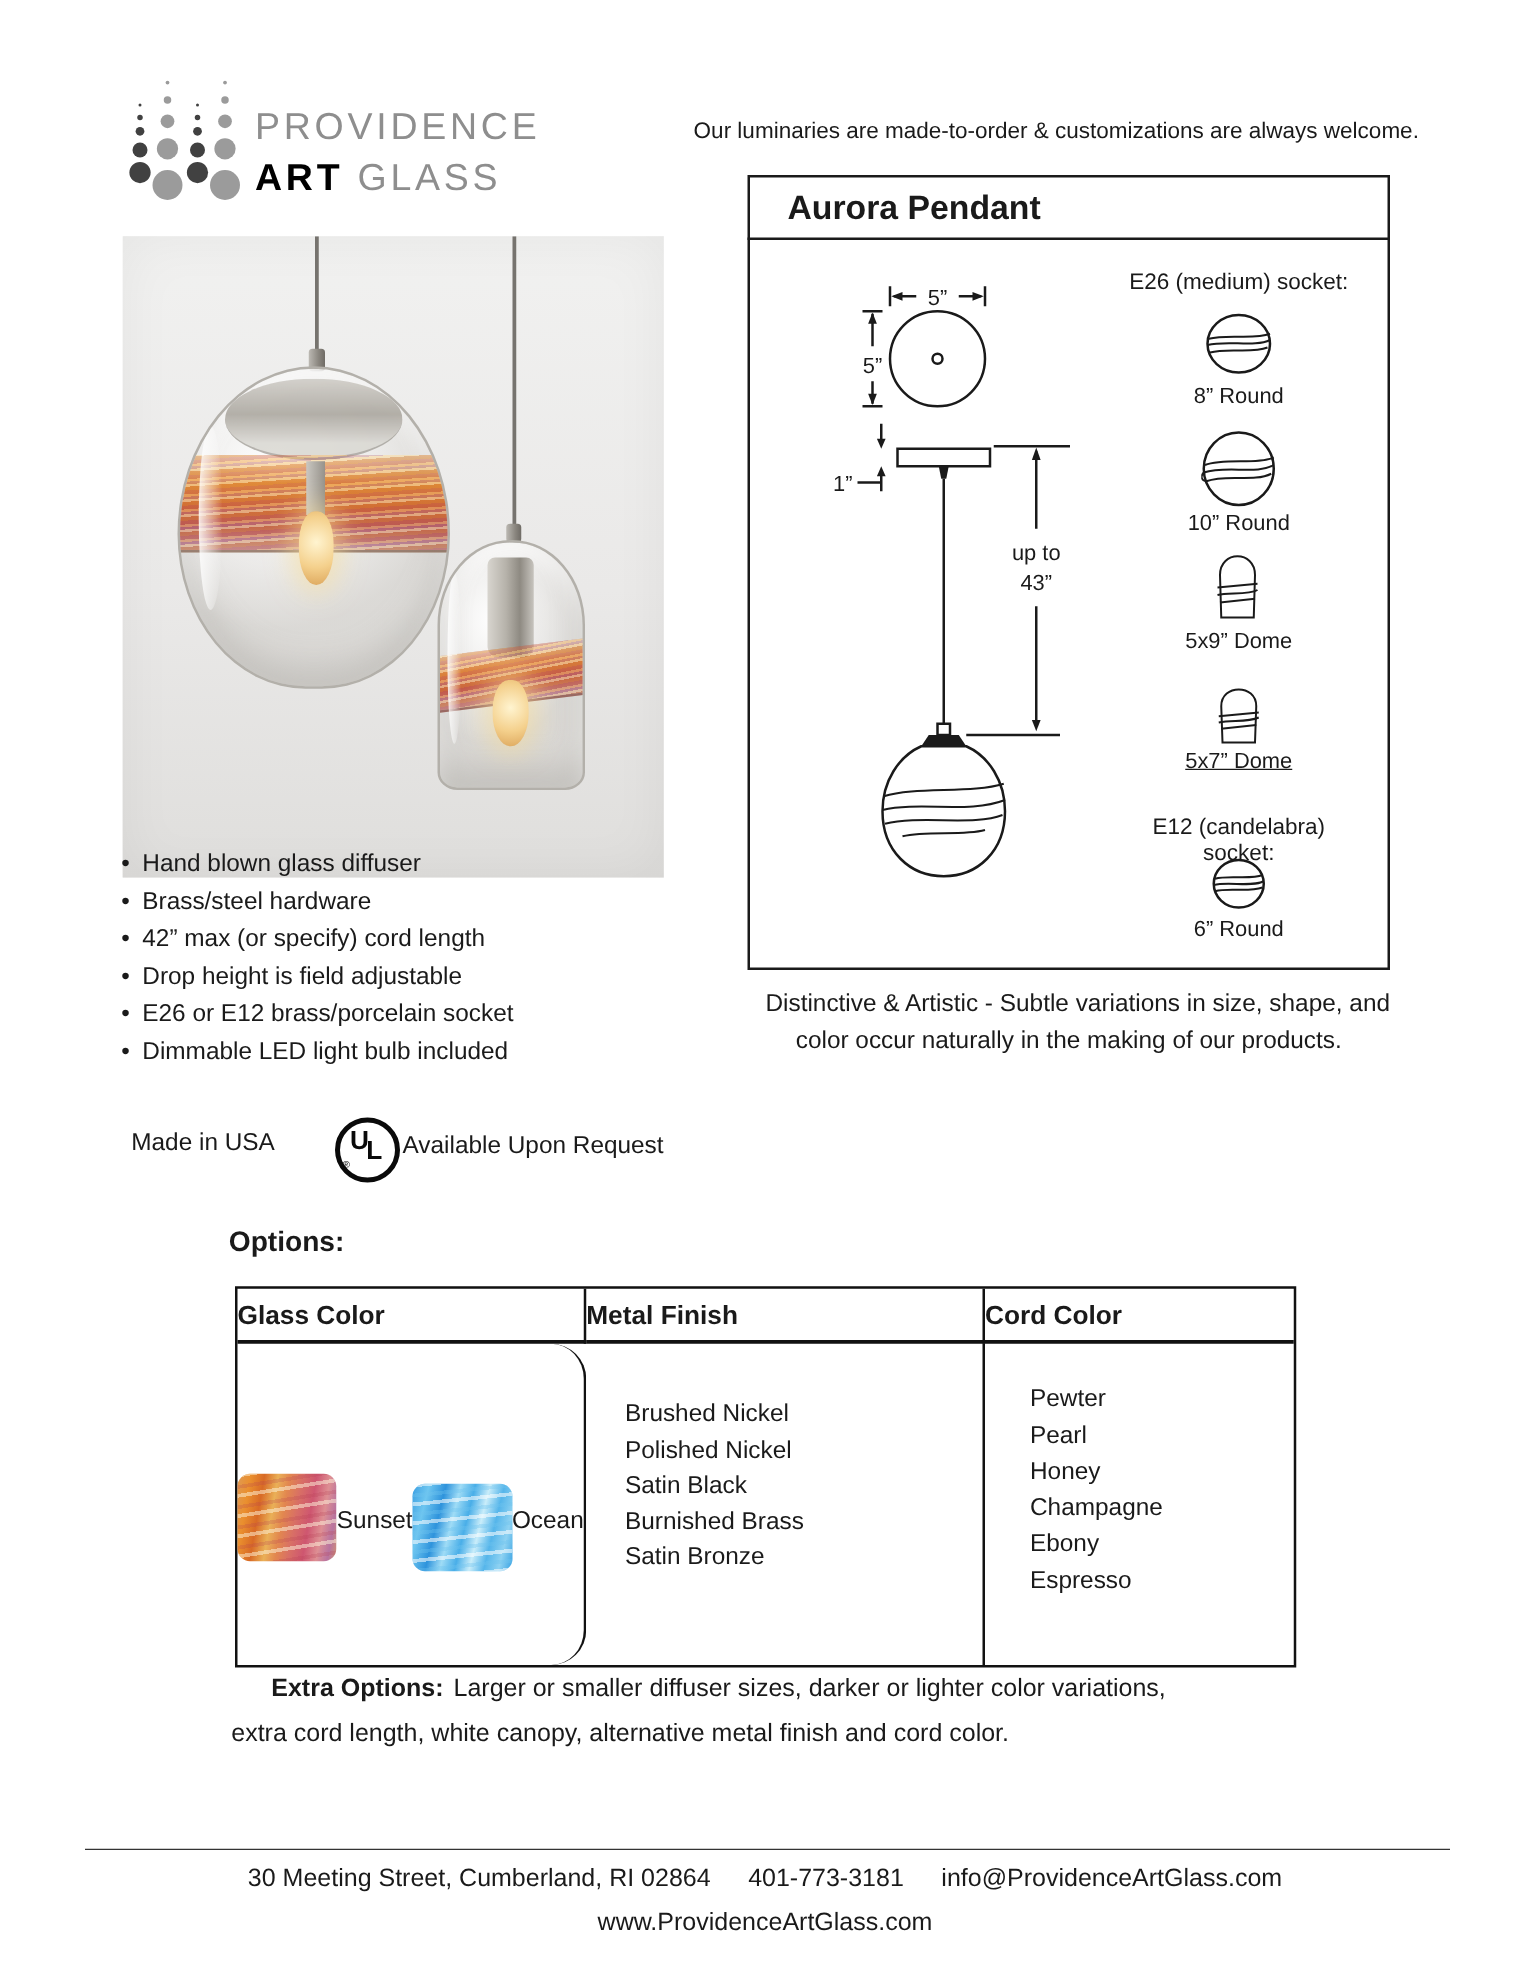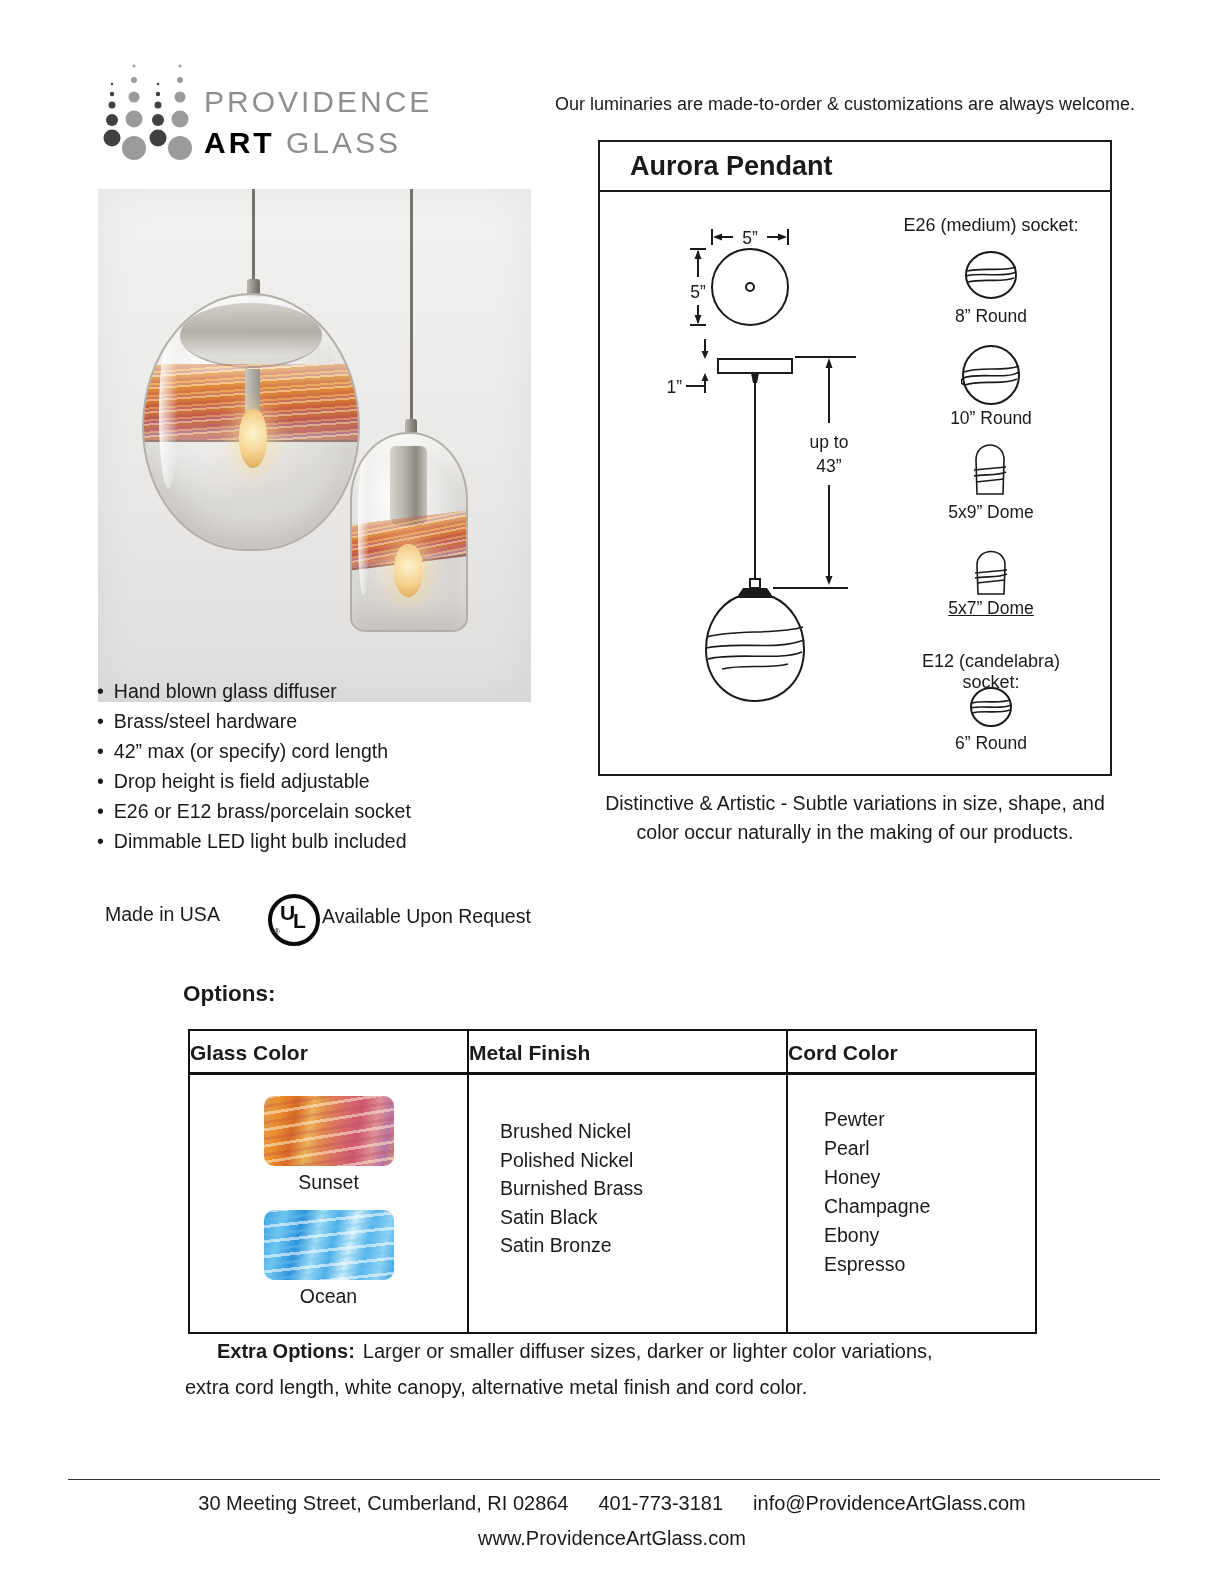--- a/index.html
+++ b/index.html
@@ -80,21 +80,21 @@
   .ul-reg { left:2px !important; top:29px !important; font-size:8px !important; font-weight:normal !important; }
   .ul-note { left:322px; top:905px; font-size:19.5px; }
 
   
   .options-heading { left:183px; top:981px; font-size:22.5px; font-weight:bold; }
   .options-table { left:188px; top:1029px; width:849px; height:305px; border:2px solid #111;
     box-sizing:border-box; display:grid; grid-template-columns:279px 319px 247px; grid-template-rows:44px 1fr; }
   .th { font-size:21px; font-weight:bold; text-align:left; line-height:44px;
     border-bottom:3px solid #111; }
   .cell-r { border-right:2px solid #111; }
-  .glass-cell { display:flex; flex-direction:column; align-items:center; padding-top:21px; }
+  .glass-cell { display:flex; flex-direction:row; align-items:center; padding-top:21px;border-radius:28px; }
   .swatch { width:130px; height:70px; border-radius:10px; position:relative; overflow:hidden; }
   .swatch-sunset { background:linear-gradient(100deg,#e09a52 0%,#ea8f2e 12%,#d86a26 24%,#eab057 36%,#e2874f 46%,#d86e66 58%,#ce5670 70%,#de8f93 82%,#b8739f 92%,#cf9273 100%); }
   .swatch-sunset::after { content:""; position:absolute; inset:0;
     background:repeating-linear-gradient(171deg, rgba(255,245,220,0.5) 0 3px, rgba(255,255,255,0) 3px 9px, rgba(180,60,80,0.22) 9px 12px, rgba(255,255,255,0) 12px 16px); }
   .swatch-ocean { background:linear-gradient(104deg,#3b9fe2 0%,#6ec6f0 14%,#2e93dc 28%,#9fdcf6 40%,#49aee8 52%,#c9edfa 64%,#55b5ea 76%,#8ed2f2 88%,#35a0e2 100%); }
   .swatch-ocean::after { content:""; position:absolute; inset:0;
     background:repeating-linear-gradient(174deg, rgba(255,255,255,0.55) 0 3px, rgba(255,255,255,0) 3px 8px, rgba(110,195,238,0.35) 8px 11px, rgba(255,255,255,0) 11px 15px); }
   .swatch-label { font-size:19.5px; margin-top:5px; }
   .swatch-gap { margin-top:16px; }
   .metal-cell { padding:42px 0 0 31px; font-size:19.5px; line-height:28.5px; }
@@ -240,21 +240,21 @@
 <div class="abs socket-heading" style="left:900px; top:651px;">E12 (candelabra) socket:</div>
 
 <svg class="abs line-art thin" style="left:969px; top:686px;" width="44" height="42" viewBox="0 0 44 42">
   <ellipse cx="22" cy="21" rx="20" ry="19"></ellipse>
   <path d="M3,17 C14,14 32,18 41,14"></path>
   <path d="M2,22 C14,19 32,24 42,19"></path>
   <path d="M3,27 C14,24 30,28 41,24"></path>
 </svg>
 <div class="abs socket-label" style="left:916px; top:733px;">6” Round</div>
 
-<div class="abs note-line" style="top:792px;">Distinctive &amp; Artistic - Subtle variations in size, shape, and</div>
+<div class="abs note-line" style="top:792px;text-align:right;">Distinctive &amp; Artistic - Subtle variations in size, shape, and</div>
 <div class="abs note-line" style="top:821px;">color occur naturally in the making of our products.</div>
 
 <div class="abs photo">
 
   <div class="cord" style="left:154px; height:92px;"></div>
   <div class="fitting" style="left:149px; top:90px; width:13px; height:18px;"></div>
   <div class="glass sphereA">
     <div class="capA"></div>
     <div class="bandA">
         <div class="streaks"></div>
@@ -303,22 +303,22 @@
   <div class="glass-cell cell-r">
     <div class="swatch swatch-sunset"></div>
     <div class="swatch-label">Sunset</div>
     <div class="swatch swatch-ocean swatch-gap"></div>
     <div class="swatch-label">Ocean</div>
   </div>
 
   <div class="metal-cell cell-r">
     <div>Brushed Nickel</div>
     <div>Polished Nickel</div>
+    <div>Satin Black</div>
     <div>Burnished Brass</div>
-    <div>Satin Black</div>
     <div>Satin Bronze</div>
   </div>
 
   <div class="cord-cell">
     <div>Pewter</div>
     <div>Pearl</div>
     <div>Honey</div>
     <div>Champagne</div>
     <div>Ebony</div>
     <div>Espresso</div>

